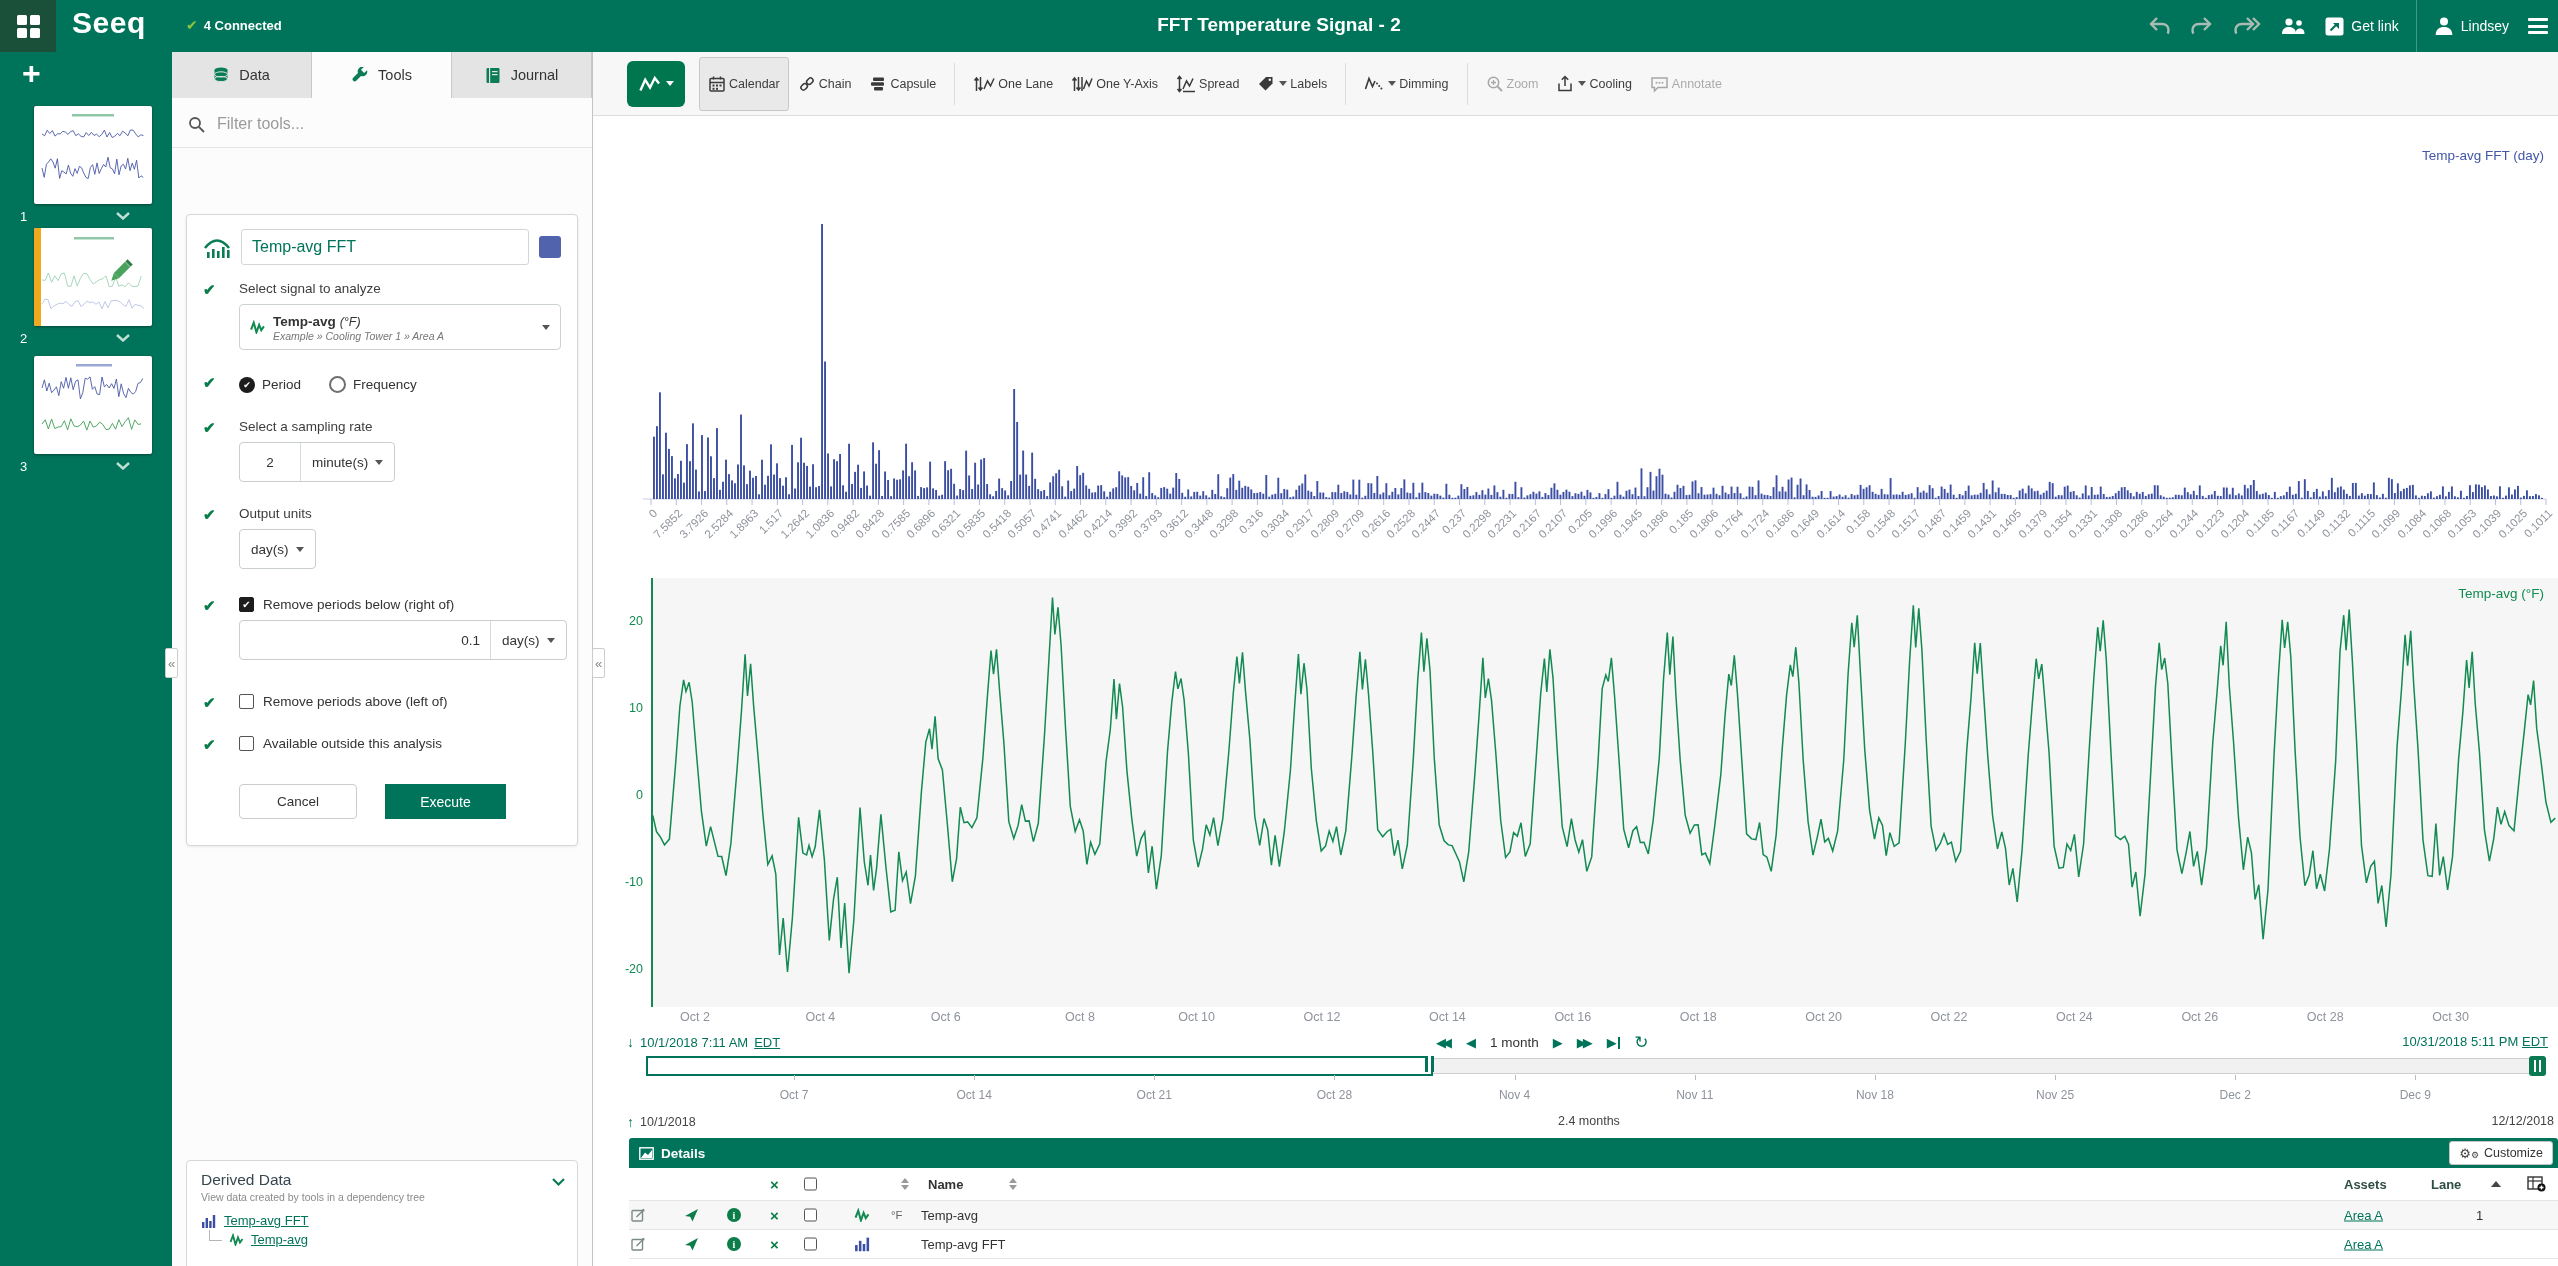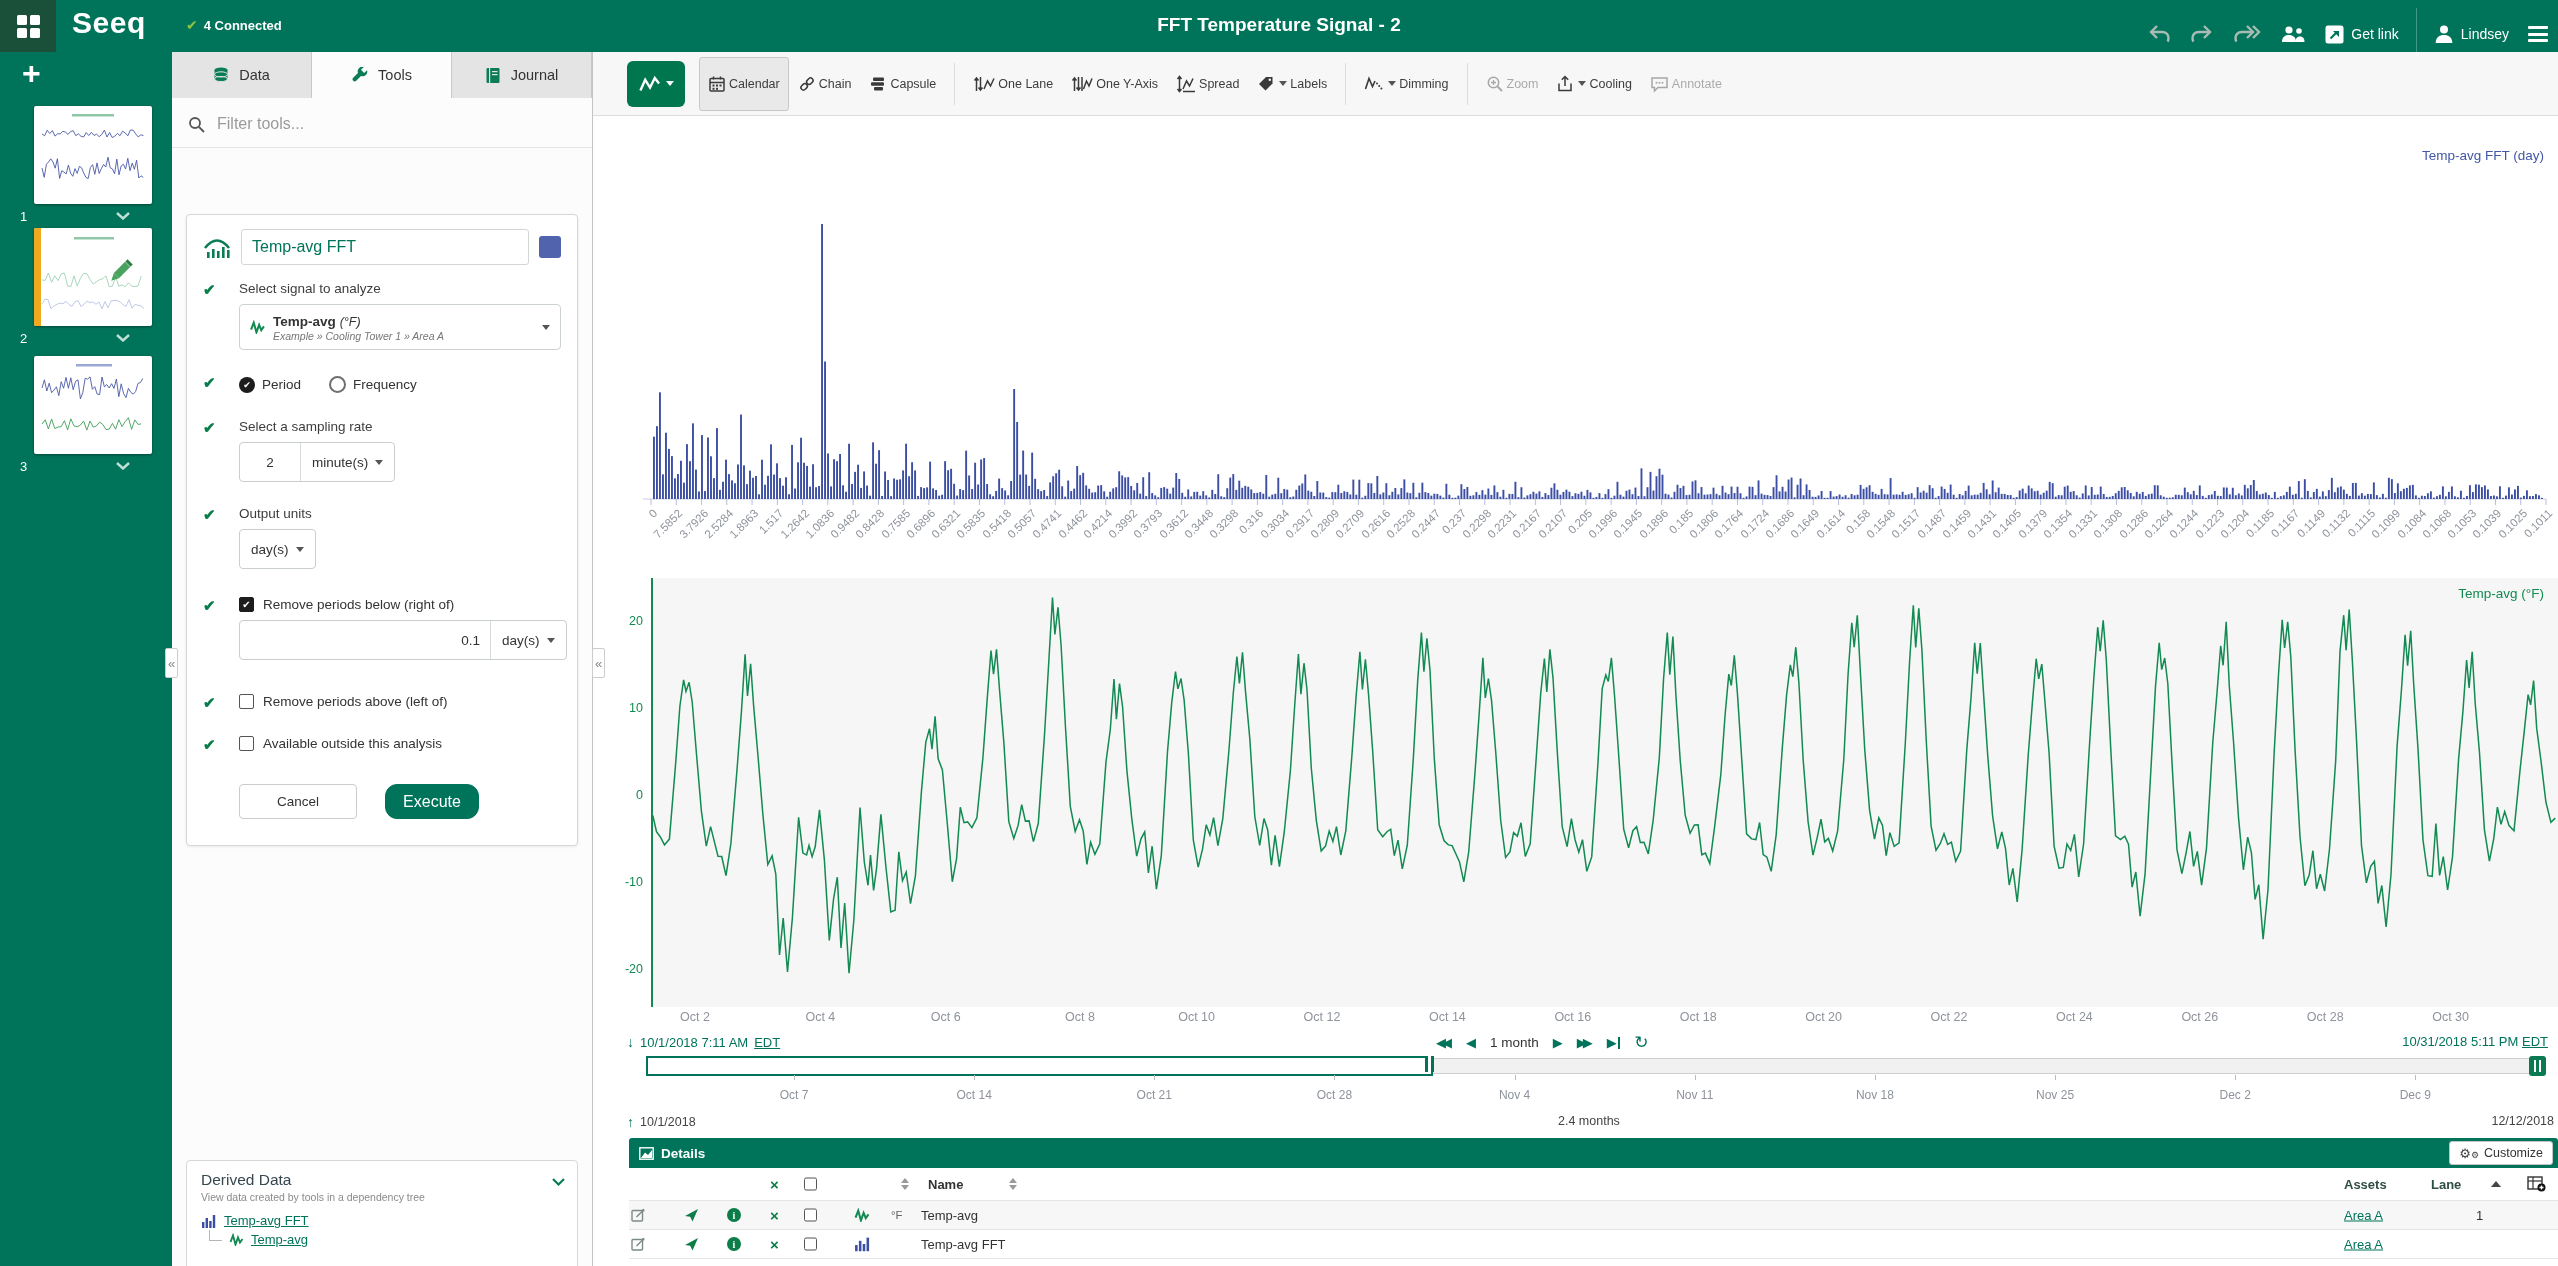--- a/index.html
+++ b/index.html
@@ -9,21 +9,21 @@
   
   .topbar{position:absolute;left:0;top:0;right:0;height:52px;background:#00745a;color:#fff;z-index:40}
   .gridbtn{position:absolute;left:0;top:0;width:56px;height:52px;background:#1a503a;border:none;cursor:pointer;
            display:flex;align-items:center;justify-content:center}
   .gridicon{display:grid;grid-template-columns:10px 10px;grid-gap:3px}
   .gridicon b{width:10px;height:10px;background:#fff;border-radius:1.5px}
   .logo{position:absolute;left:72px;top:6px;font-size:30px;font-weight:700;letter-spacing:.5px;color:#fff;cursor:pointer}
   .connected{position:absolute;left:186px;top:17px;font-size:13px;font-weight:700;display:flex;align-items:center;gap:6px;cursor:pointer}
   .connected .chk{color:#8dc63f;font-size:14px;font-weight:400}
   .tbtitle{position:absolute;left:50%;top:14px;transform:translateX(-50%);font-size:19px;font-weight:600;white-space:nowrap}
-  .tbright{position:absolute;right:8px;top:8px;height:52px;display:flex;align-items:center;gap:15px}
+  .tbright{position:absolute;right:8px;top:0;height:52px;display:flex;align-items:center;gap:15px}
   .tbib{background:none;border:none;padding:2px;cursor:pointer;display:flex;align-items:center;gap:7px;color:#fff;font-size:14px}
   .tbsep{width:1px;height:52px;background:rgba(255,255,255,.25)}
   .burger i{display:block;width:20px;height:3px;background:#fff;margin:3.5px 0;border-radius:1px}
   
   .side{position:absolute;left:0;top:52px;width:172px;bottom:0;background:#00745a}
   .plusbtn{position:absolute;left:16px;top:2px;background:none;border:none;color:#fff;font-size:32px;font-weight:700;cursor:pointer}
   .ws{position:absolute;left:20px;width:132px}
   .thumb{position:relative;margin-left:14px;width:118px;height:98px;background:#fff;border-radius:2px;
          box-shadow:0 1px 3px rgba(0,0,0,.4);cursor:pointer;overflow:hidden}
   .thumb.sel::before{content:"";position:absolute;left:0;top:0;bottom:0;width:7px;background:#efa91f;z-index:2}
@@ -70,21 +70,21 @@
   .bigval{width:238px;border:none;border-right:1px solid #d6dbd8;text-align:right;padding-right:10px;font-size:13.5px;
           color:#333;background:transparent;outline:none;border-radius:4px 0 0 4px;font-family:inherit}
   .unitcell{display:flex;align-items:center;gap:7px;padding:0 11px;font-size:13.5px;color:#333;cursor:pointer;background:none;border:none}
   .solo{border:1px solid #c9cfcc;border-radius:4px;height:38px;margin-top:8px;background:#fff;display:inline-flex}
   .cbx{width:15px;height:15px;border:1.5px solid #555;border-radius:2px;background:#fff;display:inline-flex;
        align-items:center;justify-content:center;flex:none;box-sizing:border-box}
   .cbx.on{background:#1d1d1d;border-color:#1d1d1d;color:#fff;font-size:10px}
   .cbrow{display:flex;align-items:center;gap:9px;font-size:13.5px;cursor:pointer}
   .btnrow{display:flex;gap:28px;margin:30px 16px 0 52px}
   .btncancel{width:118px;height:35px;background:#fff;border:1px solid #ccc;border-radius:4px;font-size:13.5px;color:#333;cursor:pointer}
-  .btnexec{width:94px;height:35px;background:#00745a;border:1px solid #00745a;border-radius:12px;font-size:16px;color:#fff;cursor:pointer}
+  .btnexec{width:121px;height:35px;background:#00745a;border:1px solid #00745a;border-radius:0;font-size:14px;color:#fff;cursor:pointer}
   .derived{position:absolute;left:14px;top:1108px;width:392px;height:170px;background:#fff;border:1px solid #d7d7d7;
            border-radius:4px;padding:10px 14px;box-sizing:border-box}
   .dtitle{font-size:15.5px;color:#37474f}
   .dsub{font-size:10.5px;color:#8a8a8a;margin-top:2px}
   .ditem{display:flex;align-items:center;gap:7px;margin-top:10px;font-size:13px}
   .ditem.child{margin-top:2px;margin-left:8px}
   .ditem a{color:#00745a;text-decoration:underline;cursor:pointer}
   .elbow{width:12px;height:10px;border-left:1px solid #b5b5b5;border-bottom:1px solid #b5b5b5;margin-bottom:8px}
   .dchev{position:absolute;right:12px;top:12px;cursor:pointer}
   .collapse{position:absolute;width:13px;height:30px;background:#fff;border:1px solid #ccc;border-radius:2px;z-index:35;

